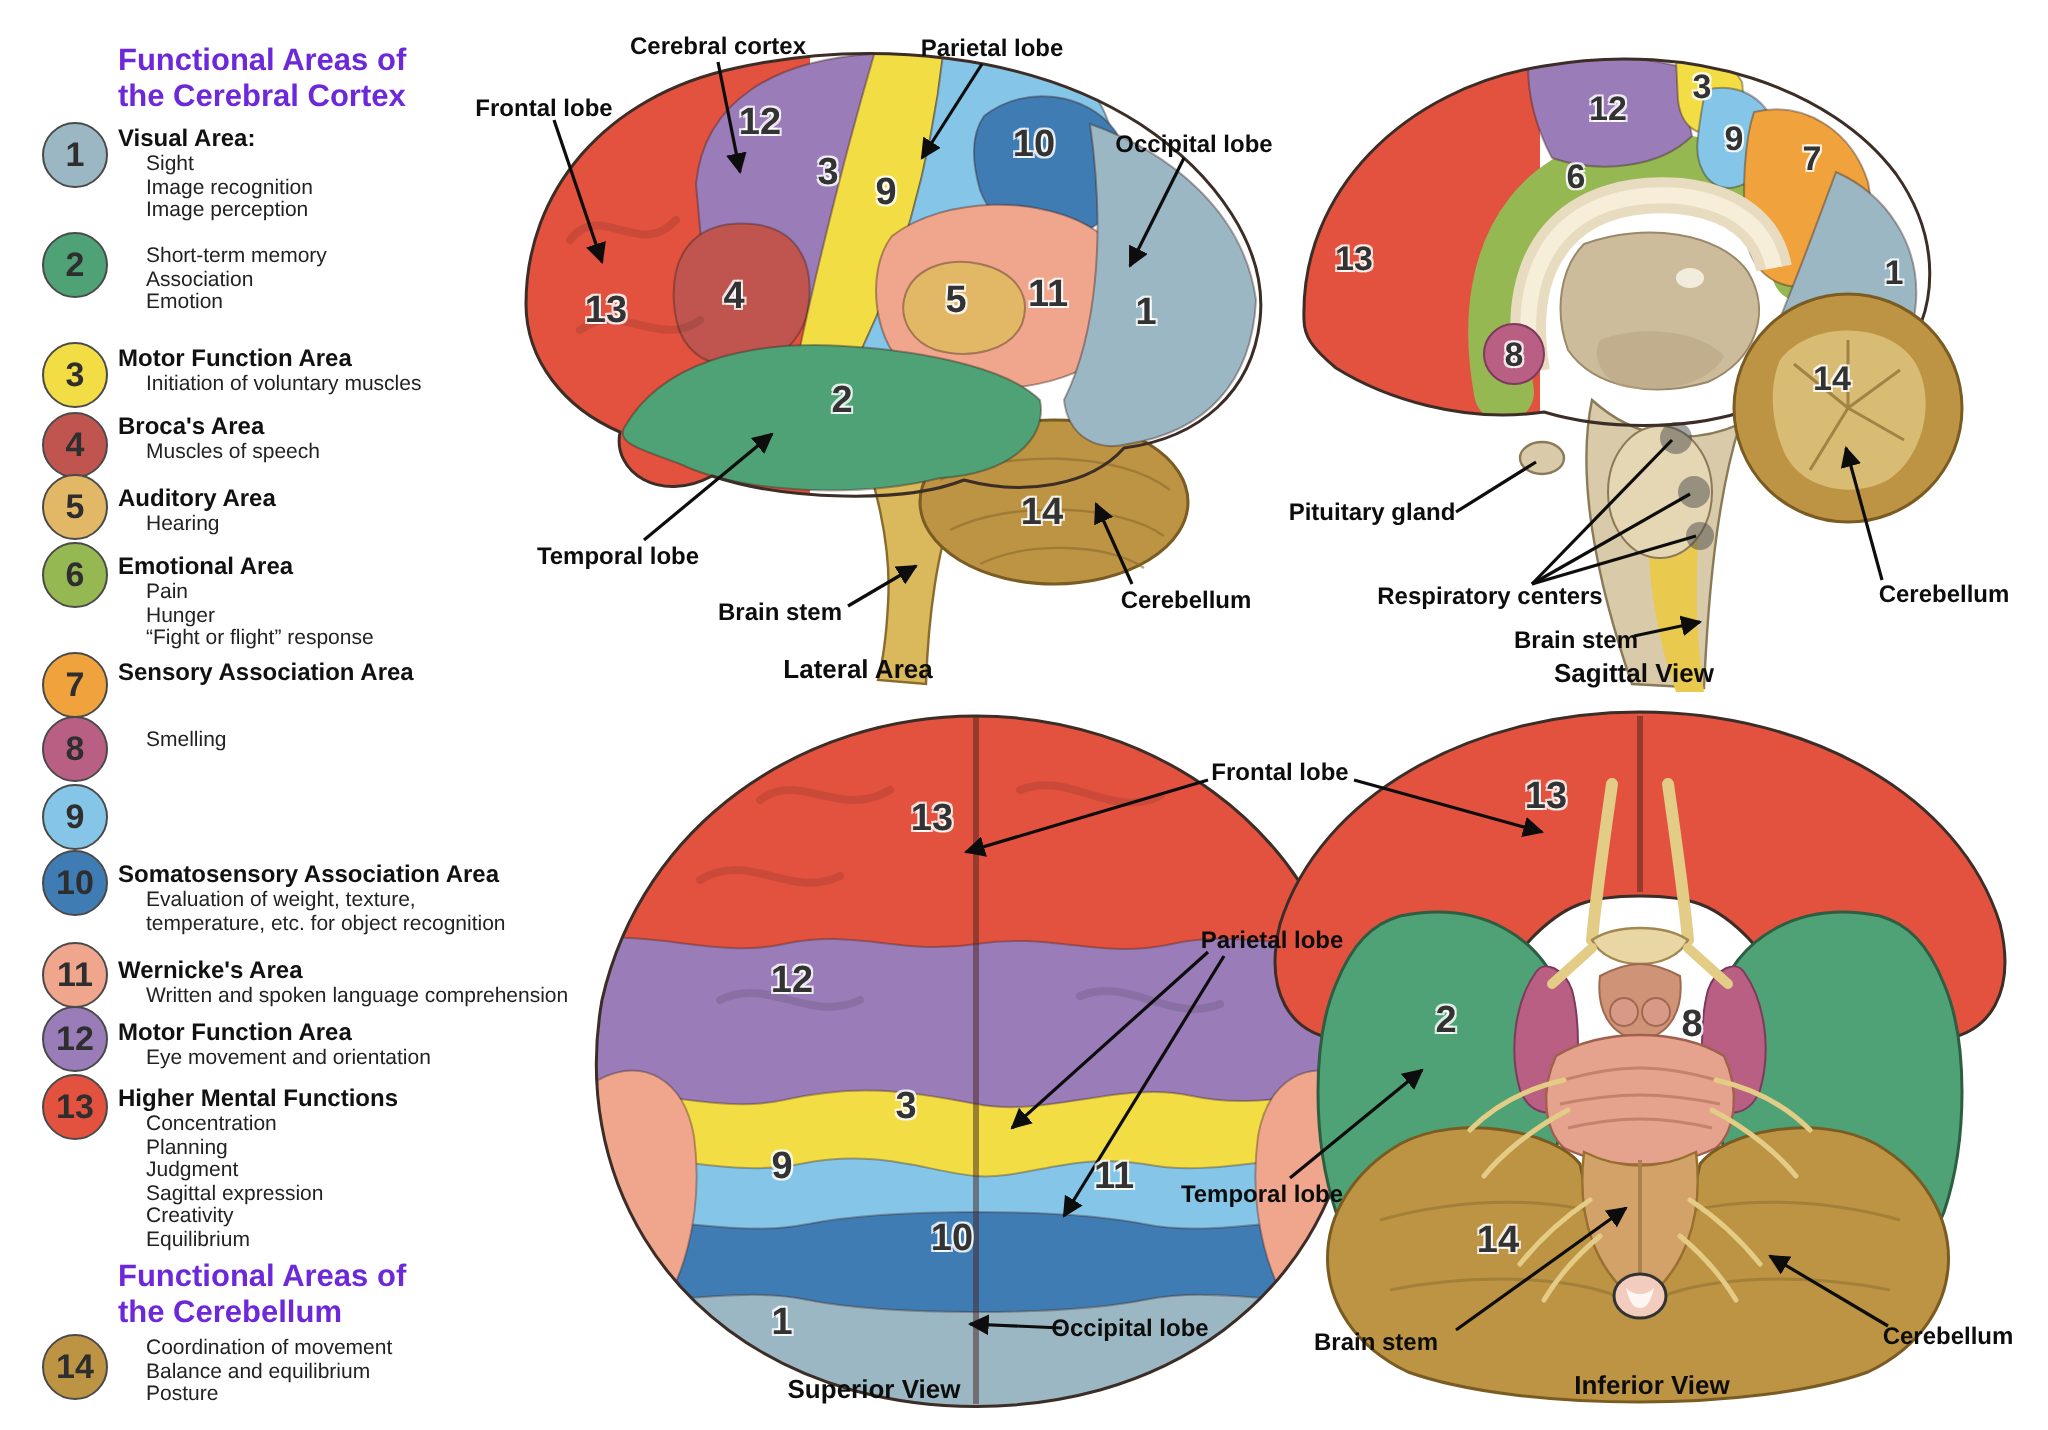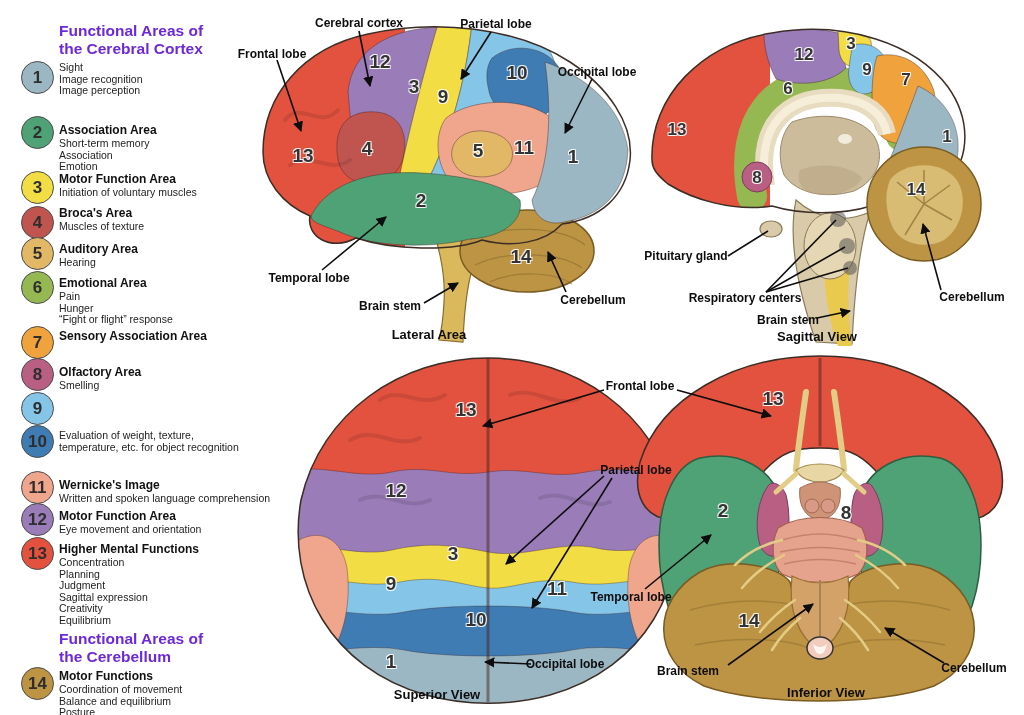--- a/index.html
+++ b/index.html
@@ -6,21 +6,21 @@
   .canvas{position:relative;width:1024px;height:715px;background:#fff;overflow:hidden;
           font-family:"Liberation Sans",sans-serif;}
   svg{position:absolute;left:0;top:0;}
   .ttl{position:absolute;left:59px;font:bold 15.5px "Liberation Sans",sans-serif;color:#6d28d9;line-height:1.16;}
   .leg-item{position:absolute;left:0;width:290px;}
   .leg-circle{position:absolute;left:21px;top:0;width:33px;height:33px;border-radius:50%;
               border:1.6px solid #4a4a4a;display:flex;align-items:center;justify-content:center;
               font:600 17px "Liberation Sans",sans-serif;color:#2e2e2e;box-sizing:border-box;}
   .leg-text{margin-left:59px;}
   .leg-head{font:bold 12px "Liberation Sans",sans-serif;color:#111;margin-bottom:1px;}
-  .leg-sub{font:10.5px "Liberation Sans",sans-serif;color:#222;line-height:11.5px;}
+  .leg-sub{font:10.5px "Liberation Sans",sans-serif;color:#222;line-height:11.5px;margin-left:14px;}
   .lbl{position:absolute;font:bold 12px "Liberation Sans",sans-serif;color:#0d0d0d;
        white-space:nowrap;transform:translateX(-50%);}
   .cap{font-size:13px;}
   .num{position:absolute;font:600 19px "Liberation Sans",sans-serif;color:#333;
        transform:translate(-50%,-50%);
        text-shadow:-1px -1px 0 rgba(255,255,255,.8),1px -1px 0 rgba(255,255,255,.8),
                    -1px 1px 0 rgba(255,255,255,.8),1px 1px 0 rgba(255,255,255,.8);}
   .num.sm{font-size:17px;}
 </style>
 </head>
@@ -161,32 +161,32 @@
 <div class="ttl" style="top:22px">
   <div>Functional Areas of</div>
   <div>the Cerebral Cortex</div>
 </div>
 
 <div class="leg-item" style="top:61px">
   <div class="leg-circle" style="background-color: rgb(156, 183, 196);">
         <span>1</span>
       </div>
   <div class="leg-text" style="padding-top:1px">
+    <div class="leg-head">Visual Area:</div>
     <div class="leg-sub">Sight</div>
     <div class="leg-sub">Image recognition</div>
     <div class="leg-sub">Image perception</div>
   </div>
 </div>
 
 <div class="leg-item" style="top:116px">
   <div class="leg-circle" style="background-color: rgb(78, 162, 117);">
         <span>2</span>
       </div>
   <div class="leg-text" style="padding-top:7px">
-    <div class="leg-head">Association Area</div>
     <div class="leg-sub">Short-term memory</div>
     <div class="leg-sub">Association</div>
     <div class="leg-sub">Emotion</div>
   </div>
 </div>
 
 <div class="leg-item" style="top:171px">
   <div class="leg-circle" style="background-color: rgb(243, 221, 68);">
         <span>3</span>
       </div>
@@ -195,21 +195,21 @@
     <div class="leg-sub">Initiation of voluntary muscles</div>
   </div>
 </div>
 
 <div class="leg-item" style="top:206px">
   <div class="leg-circle" style="background-color: rgb(192, 85, 79);">
         <span>4</span>
       </div>
   <div class="leg-text" style="padding-top:0px">
     <div class="leg-head">Broca's Area</div>
-    <div class="leg-sub">Muscles of texture</div>
+    <div class="leg-sub">Muscles of speech</div>
   </div>
 </div>
 
 <div class="leg-item" style="top:237px">
   <div class="leg-circle" style="background-color: rgb(226, 183, 101);">
         <span>5</span>
       </div>
   <div class="leg-text" style="padding-top:5px">
     <div class="leg-head">Auditory Area</div>
     <div class="leg-sub">Hearing</div>
@@ -235,47 +235,47 @@
   <div class="leg-text" style="padding-top:3px">
     <div class="leg-head">Sensory Association Area</div>
   </div>
 </div>
 
 <div class="leg-item" style="top:358px">
   <div class="leg-circle" style="background-color: rgb(185, 95, 132);">
         <span>8</span>
       </div>
   <div class="leg-text" style="padding-top:7px">
-    <div class="leg-head">Olfactory Area</div>
     <div class="leg-sub">Smelling</div>
   </div>
 </div>
 
 <div class="leg-item" style="top:392px">
   <div class="leg-circle" style="background-color: rgb(133, 198, 232);">
         <span>9</span>
       </div>
 </div>
 
 <div class="leg-item" style="top:425px">
   <div class="leg-circle" style="background-color: rgb(63, 124, 180);">
         <span>10</span>
       </div>
   <div class="leg-text" style="padding-top:5px">
+    <div class="leg-head">Somatosensory Association Area</div>
     <div class="leg-sub">Evaluation of weight, texture,</div>
     <div class="leg-sub">temperature, etc. for object recognition</div>
   </div>
 </div>
 
 <div class="leg-item" style="top:471px">
   <div class="leg-circle" style="background-color: rgb(240, 165, 141);">
         <span>11</span>
       </div>
   <div class="leg-text" style="padding-top:7px">
-    <div class="leg-head">Wernicke's Image</div>
+    <div class="leg-head">Wernicke's Area</div>
     <div class="leg-sub">Written and spoken language comprehension</div>
   </div>
 </div>
 
 <div class="leg-item" style="top:503px">
   <div class="leg-circle" style="background-color: rgb(154, 124, 184);">
         <span>12</span>
       </div>
   <div class="leg-text" style="padding-top:6px">
     <div class="leg-head">Motor Function Area</div>
@@ -301,21 +301,20 @@
 <div class="ttl" style="top:630px">
   <div>Functional Areas of</div>
   <div>the Cerebellum</div>
 </div>
 
 <div class="leg-item" style="top:667px">
   <div class="leg-circle" style="background-color: rgb(189, 148, 67);">
         <span>14</span>
       </div>
   <div class="leg-text" style="padding-top:2px">
-    <div class="leg-head">Motor Functions</div>
     <div class="leg-sub">Coordination of movement</div>
     <div class="leg-sub">Balance and equilibrium</div>
     <div class="leg-sub">Posture</div>
   </div>
 </div>
 
 <div class="lbl" style="left:359px;top:16px">Cerebral cortex</div>
 <div class="lbl" style="left:272px;top:47px">Frontal lobe</div>
 <div class="lbl" style="left:496px;top:17px">Parietal lobe</div>
 <div class="lbl" style="left:597px;top:65px">Occipital lobe</div>

